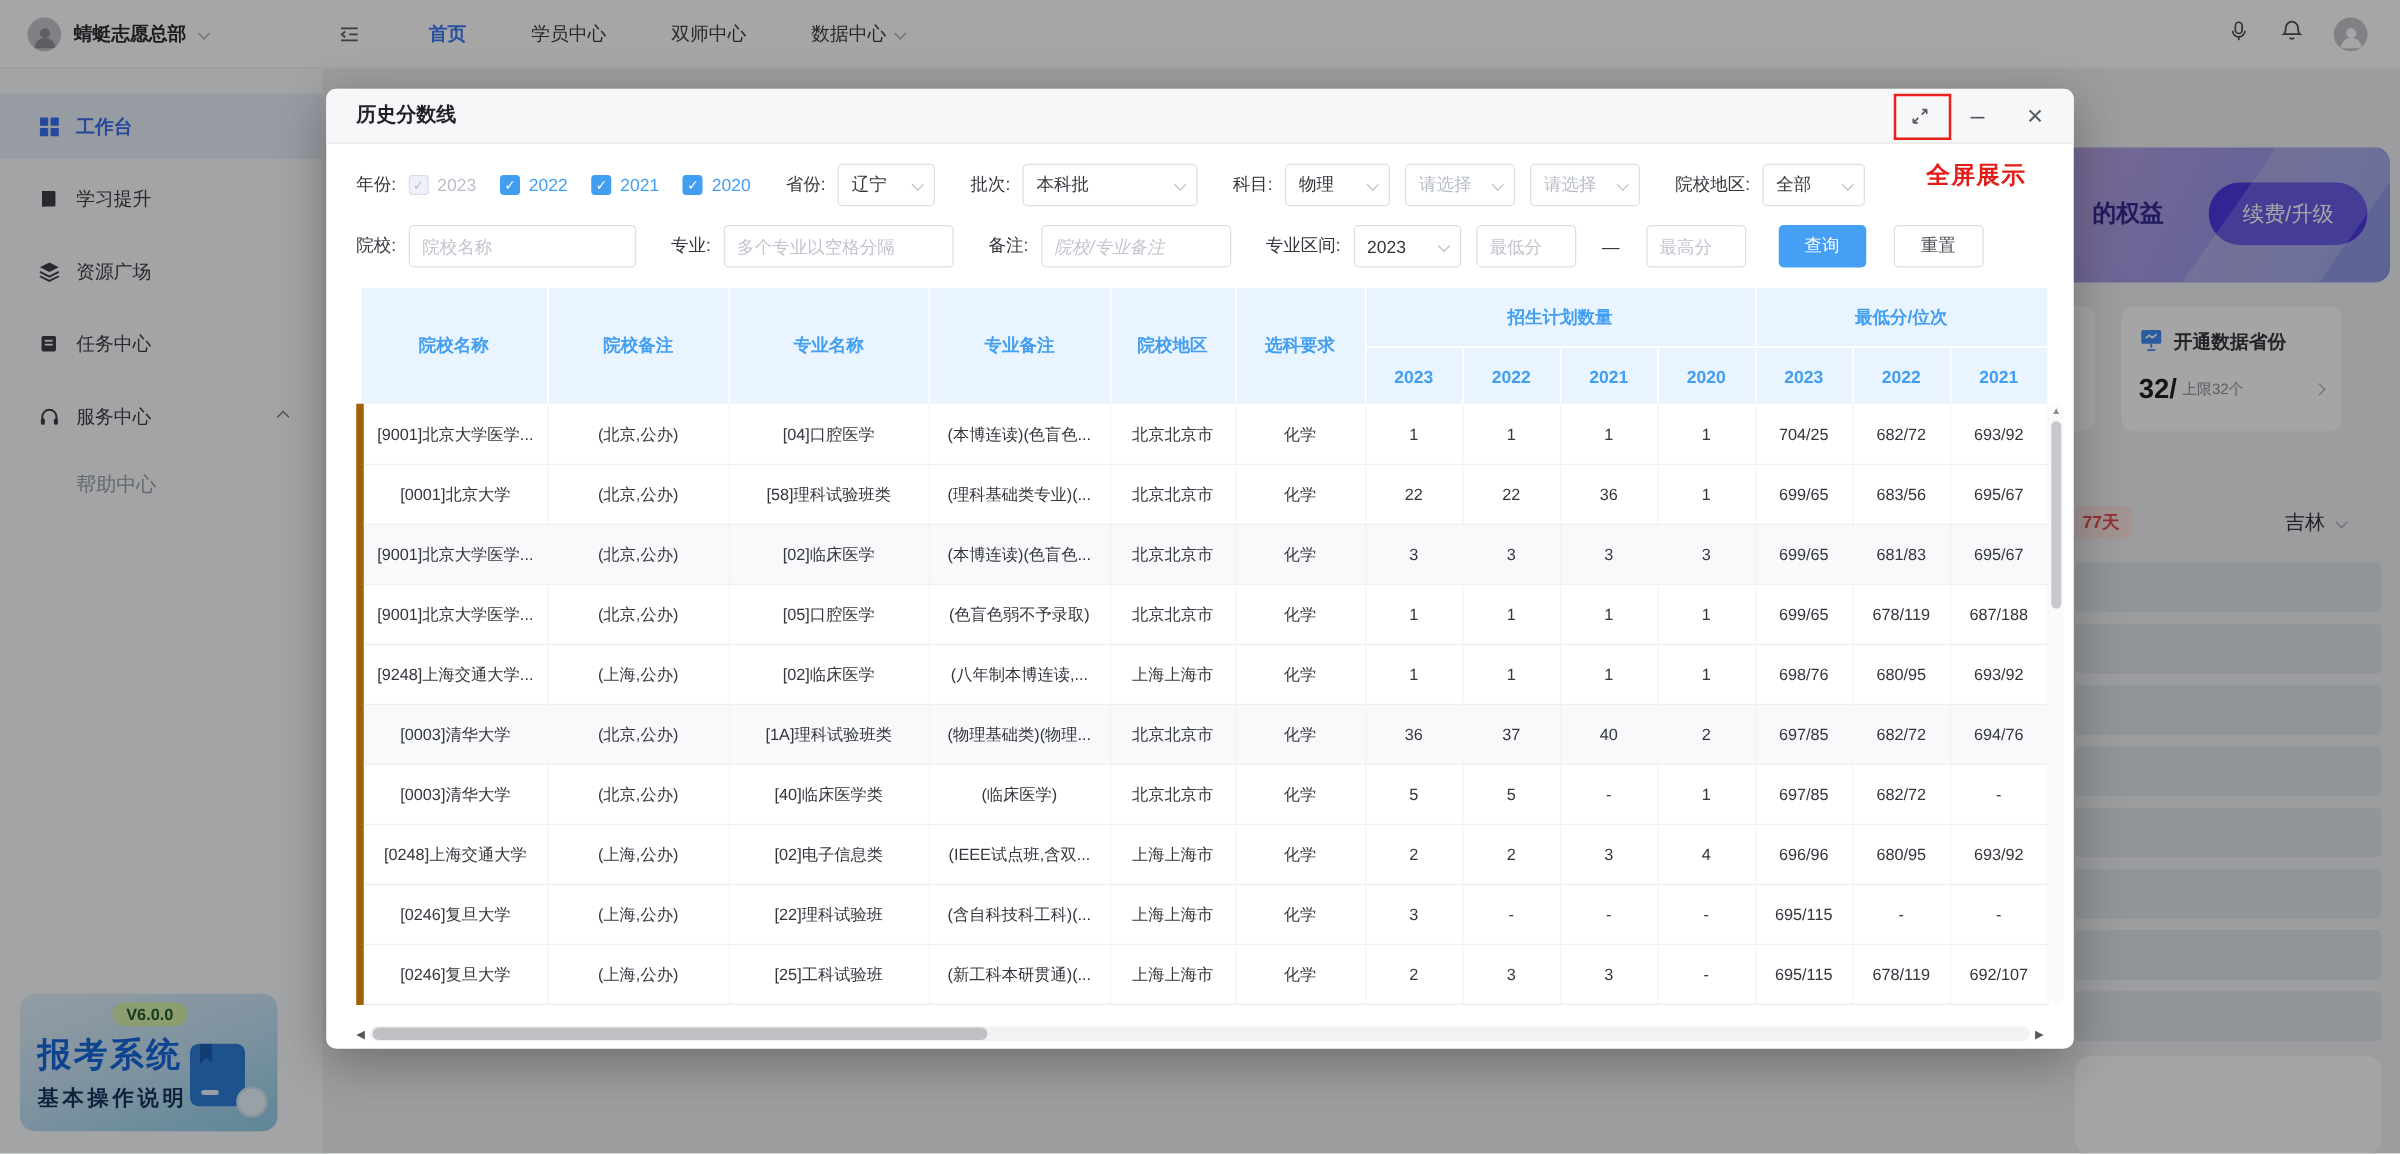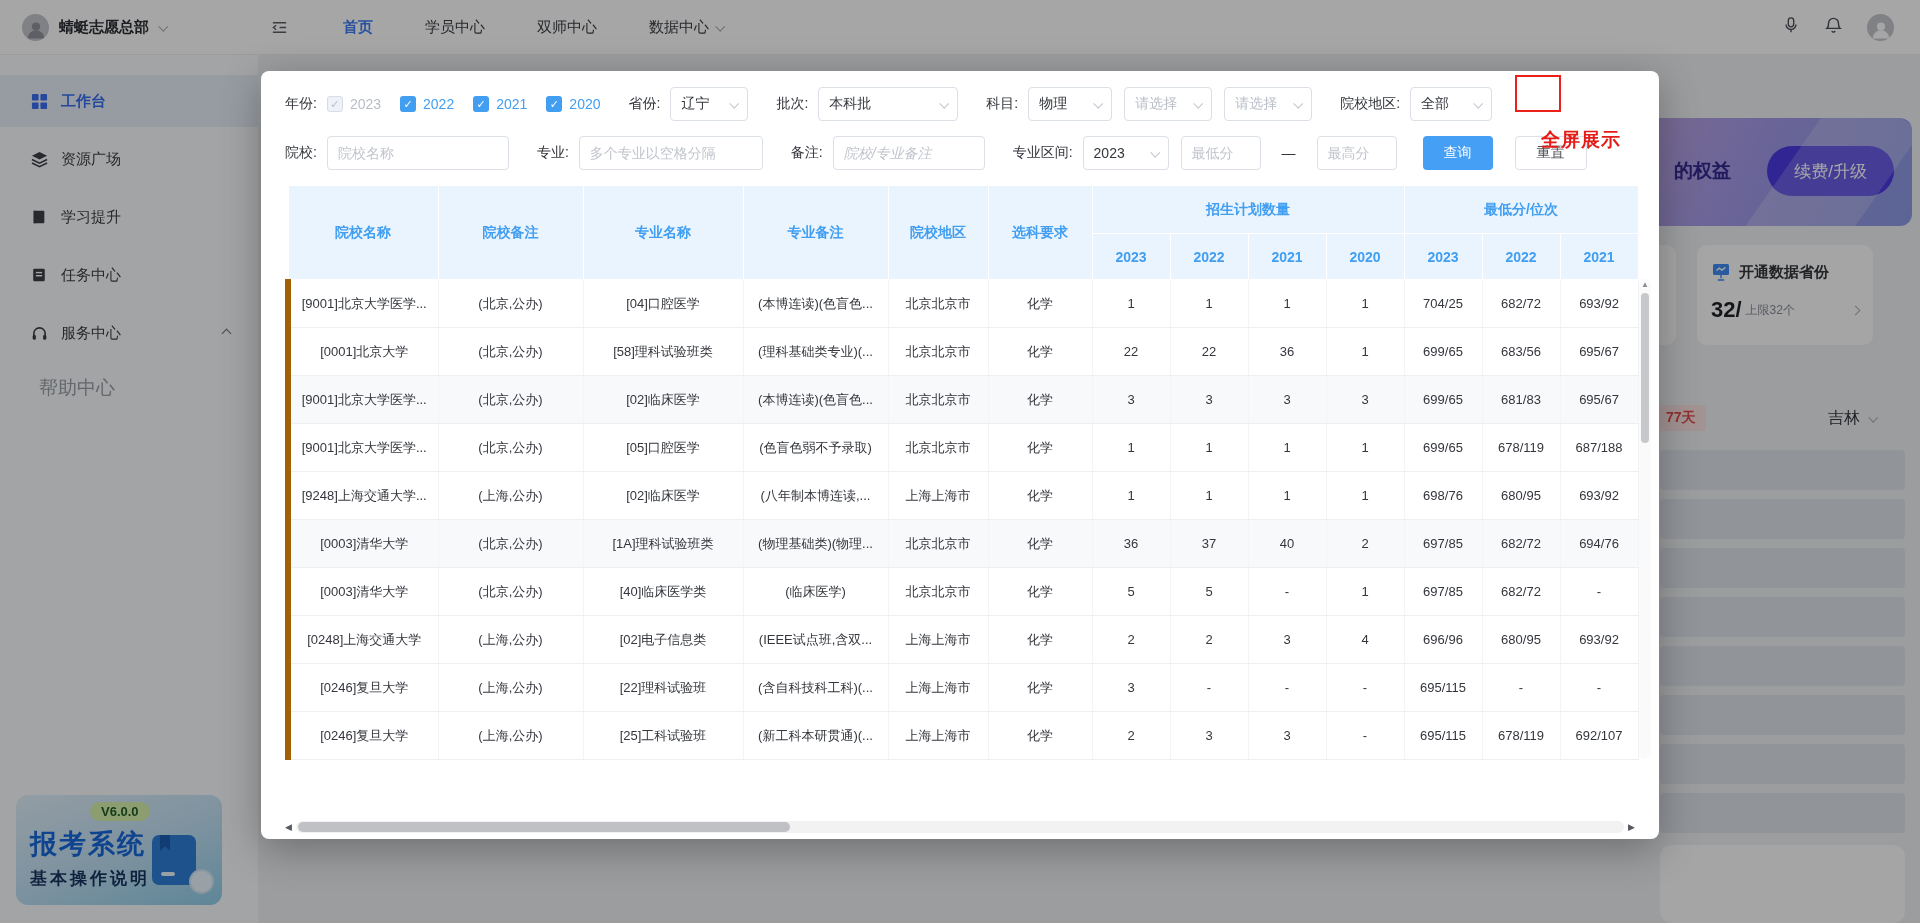--- a/index.html
+++ b/index.html
@@ -23,21 +23,21 @@
   .nav-item.active { color:#3f7df6; font-weight:bold; }
   .topbar-right { margin-left:auto; display:flex; align-items:center; gap:24px; padding-right:26px; }
 
   
   .sidebar { position:absolute; top:55px; left:0; width:258px; height:868px; background:#fbfcfd; z-index:1; }
   .side-list { padding-top:14px; }
   .side-item { height:52px; margin:6px 0; display:flex; align-items:center; gap:13px; padding-left:30px; font-size:15px; color:#3c3f45; cursor:pointer; }
   .side-item.active { background:#e9eef9; color:#3a6ff0; font-weight:bold; }
   .side-item .icon { width:18px; display:flex; justify-content:center; }
   .side-item .side-chev { margin-left:auto; margin-right:28px; color:#6b6f76; }
-  .side-sub { height:46px; display:flex; align-items:center; padding-left:39px; font-size:19px; color:#9ba0a8; cursor:pointer; }
+  .side-sub { height:46px; display:flex; align-items:center; padding-left:61px; font-size:16px; color:#9ba0a8; cursor:pointer; }
 
   
   .promo { position:absolute; left:16px; top:795px; width:206px; height:110px; border-radius:12px;
            background:linear-gradient(160deg,#e2f1fb 0%,#bfe0f5 55%,#90cfe9 100%); z-index:1; }
   .promo-version { position:absolute; top:7px; left:74px; background:#d7f2ad; color:#205c2a; font-weight:bold; font-size:13px; padding:2px 11px; border-radius:10px; }
   .promo-title { position:absolute; top:31px; left:14px; font-size:27px; font-weight:900; color:#1668dc; letter-spacing:2px; }
   .promo-sub { position:absolute; top:72px; left:14px; font-size:17px; font-weight:800; color:#17345c; letter-spacing:3px; }
   .promo-book { position:absolute; right:16px; top:40px; width:54px; height:56px; }
   .book-shape { width:44px; height:50px; background:#2f7fd8; border-radius:7px; position:relative; }
   .book-shape::before { content:""; position:absolute; left:8px; top:0; width:10px; height:16px; background:#1b5fb2;
@@ -186,36 +186,36 @@
               <rect x="1" y="1" width="7" height="7" rx="1"></rect>
               <rect x="10" y="1" width="7" height="7" rx="1"></rect>
               <rect x="1" y="10" width="7" height="7" rx="1"></rect>
               <rect x="10" y="10" width="7" height="7" rx="1"></rect>
             </svg>
           </span>
           <span>工作台</span>
         </div>
         <div class="side-item">
           <span class="icon">
+            <svg viewBox="0 0 18 18" width="16" height="16" fill="currentColor">
+              <path d="M3 2h11a1 1 0 0 1 1 1v12a1 1 0 0 1-1 1H3z"></path>
+              <rect x="3" y="2" width="2.6" height="14"></rect>
+            </svg>
+          </span>
+          <span>学习提升</span>
+        </div>
+        <div class="side-item">
+          <span class="icon">
             <svg viewBox="0 0 18 18" width="17" height="17">
               <path d="M9 1 17 5 9 9 1 5z" fill="currentColor"></path>
               <path d="M1 9l8 4 8-4" fill="none" stroke="currentColor" stroke-width="1.6"></path>
               <path d="M1 12.7l8 4 8-4" fill="none" stroke="currentColor" stroke-width="1.6"></path>
             </svg>
           </span>
           <span>资源广场</span>
-        </div>
-        <div class="side-item">
-          <span class="icon">
-            <svg viewBox="0 0 18 18" width="16" height="16" fill="currentColor">
-              <path d="M3 2h11a1 1 0 0 1 1 1v12a1 1 0 0 1-1 1H3z"></path>
-              <rect x="3" y="2" width="2.6" height="14"></rect>
-            </svg>
-          </span>
-          <span>学习提升</span>
         </div>
         <div class="side-item">
           <span class="icon">
             <svg viewBox="0 0 18 18" width="16" height="16">
               <rect x="2.5" y="2" width="13" height="14" rx="1.5" fill="currentColor"></rect>
               <rect x="5.5" y="5.5" width="7" height="1.6" fill="#fbfcfd"></rect>
               <rect x="5.5" y="9" width="7" height="1.6" fill="#fbfcfd"></rect>
             </svg>
           </span>
           <span>任务中心</span>
@@ -282,20 +282,37 @@
       <div class="bar"></div>
       <div class="bar"></div>
       <div class="bar"></div>
       <div class="bar"></div>
     </div>
   <div class="bottom-card"></div>
 
   <div class="overlay"></div>
 
   <div class="modal">
+    <div class="modal-header">
+      <span class="modal-title">历史分数线</span>
+      <div class="win-controls">
+        <span class="win-btn">
+          <svg viewBox="0 0 18 18" width="16" height="16" stroke="#55585e" stroke-width="1.5" fill="none">
+            <path d="M10.5 7.5 15 3M15 3h-4M15 3v4"></path>
+              <path d="M7.5 10.5 3 15M3 15h4M3 15v-4"></path>
+          </svg>
+        </span>
+        <span class="win-btn">
+            <span class="minimize-glyph">–</span>
+          </span>
+        <span class="win-btn">
+            <span class="close-glyph">×</span>
+          </span>
+      </div>
+    </div>
 
     <div class="anno-box"></div>
     <div class="anno-text">全屏展示</div>
 
     <div class="modal-body">
 
       <div class="filter-row">
         <span class="flabel">年份:</span>
         <div class="fgroup cb-group">
             <span class="cb disabled">

